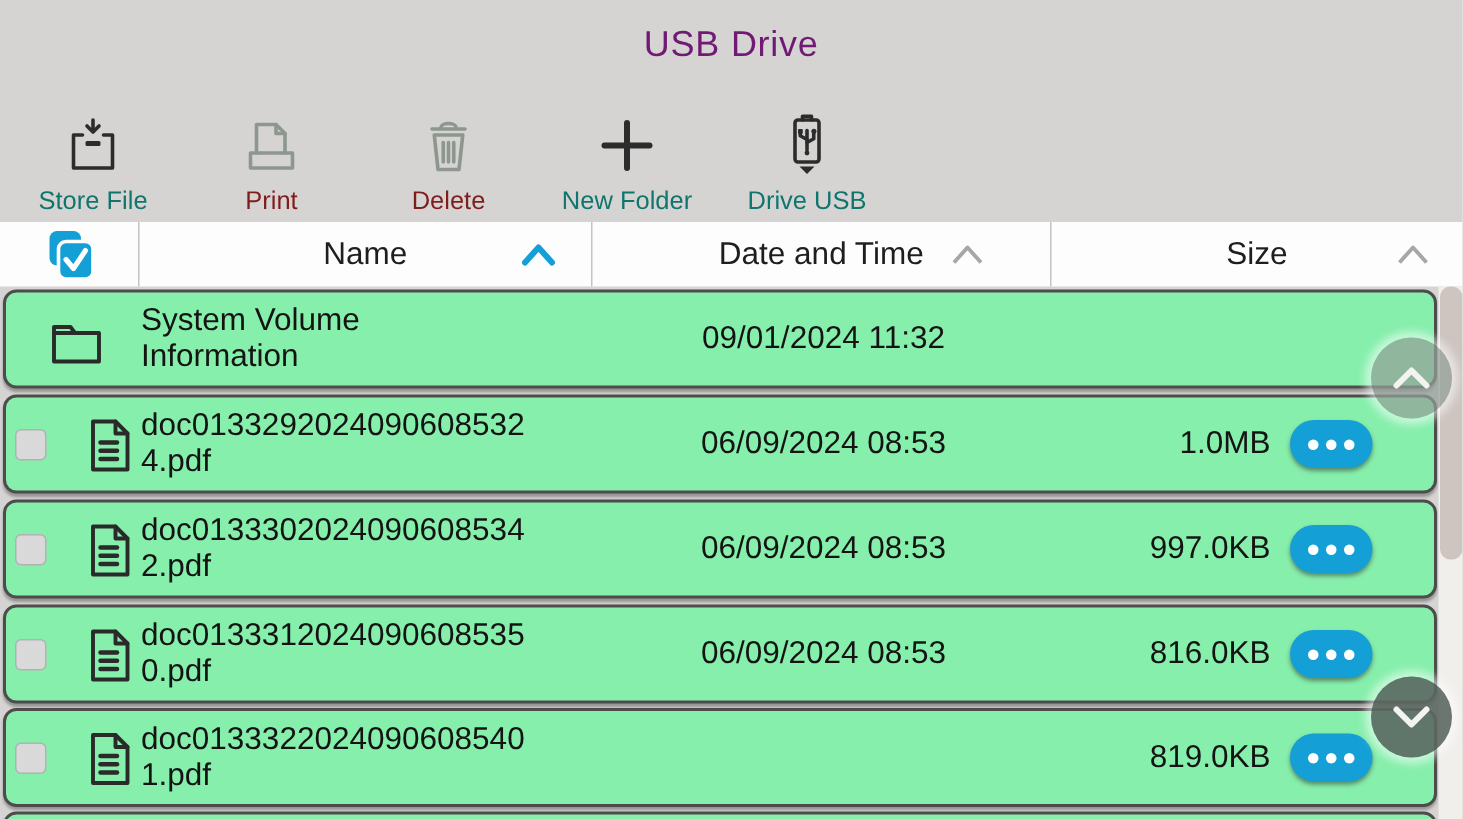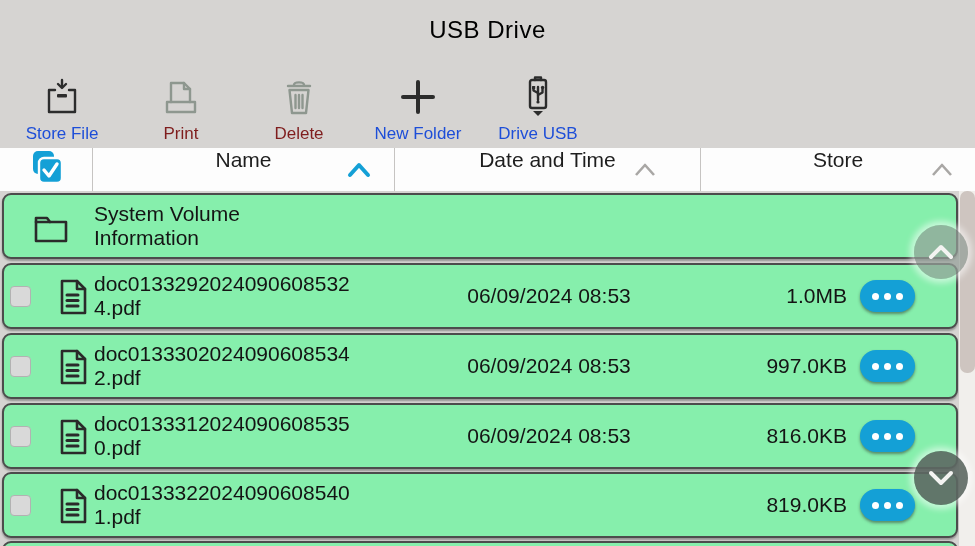--- a/index.html
+++ b/index.html
@@ -2,42 +2,42 @@
 <html><head>
 <meta charset="utf-8">
 <style>
   * { margin:0; padding:0; box-sizing:border-box; }
   html,body { width:975px; height:546px; }
   body { font-family:"Liberation Sans", sans-serif; color:#222; }
   #app { position:relative; width:975px; height:546px; background:#d6d4d2; overflow:hidden; }
 
   
   .titlebar { position:absolute; top:0; left:0; width:975px; height:56px; text-align:center; }
-  .titlebar span { display:inline-block; margin-top:16px; font-size:24px; color:#000000; letter-spacing:.5px;text-align:right; }
+  .titlebar span { display:inline-block; margin-top:16px; font-size:24px; color:#701a75; letter-spacing:.5px;text-align:right; }
 
   
   .toolbar { position:absolute; top:62px; left:0; width:975px; height:84px; }
   .tb-item { position:absolute; top:6px; height:76px; display:flex; flex-direction:column; align-items:center; justify-content:flex-end; cursor:pointer; }
   .tb-item .tb-icon { height:48px; display:flex; align-items:center; justify-content:center; }
-  .tb-item .tb-label { font-size:17px; margin-top:2px; white-space:nowrap; color:#1d4ed8; }
+  .tb-item .tb-label { font-size:17px; margin-top:2px; white-space:nowrap; color:#0f766e; }
   .tb-item svg { stroke:#2c2c2c; fill:none; stroke-width:2.4; stroke-linecap:round; stroke-linejoin:round; }
   .tb-item.disabled .tb-label { color:#7f1d1d; }
   .tb-item.disabled svg { stroke:#8e978f; }
   .tb-item .fillpart { fill:#2c2c2c; stroke:none; }
 
   .tb-store  { left:10px;  width:104px; }
   .tb-print  { left:133px; width:96px;  }
   .tb-delete { left:250px; width:98px;  }
   .tb-newfolder { left:360px; width:116px; }
   .tb-removeusb { left:478px; width:120px; }
   .tb-usbinfo   { left:610px; width:96px;  }
 
   
   .thead { position:absolute; top:148px; left:0; width:975px; height:43px; background:#fdfdfd; }
-  .th { position:absolute; top:0; height:43px; display:flex; justify-content:center; border-left:1px solid #c6c4c2; cursor:pointer; }
+  .th { position:absolute; top:0; height:43px; display:flex; align-items:center; justify-content:center; border-left:1px solid #c6c4c2; cursor:pointer; }
   .th.first { border-left:none; }
   .th-label { font-size:21px; color:#1e1e1e; }
   .sort-chevron { position:absolute; top:13px; }
   .th-select { left:0; width:92px; }
   .th-name { left:92px;  width:302px; }
   .th-date { left:394px; width:306px; }
   .th-size { left:700px; width:275px; }
   .th-name .sort-chevron { right:22px; }
   .th-date .sort-chevron { right:42px; }
   .th-size .sort-chevron { right:20px; }
@@ -173,35 +173,36 @@
         <polyline points="4,14 13,4 22,14" fill="none" stroke="#14a0d6" stroke-width="4" stroke-linecap="round" stroke-linejoin="round"></polyline>
       </svg>
     </div>
     <div class="th th-date">
       <span class="th-label">Date and Time</span>
       <svg class="sort-chevron" width="26" height="17" viewBox="0 0 26 17">
         <polyline points="4,14 13,4 22,14" fill="none" stroke="#a9a7a5" stroke-width="2.6" stroke-linejoin="round"></polyline>
       </svg>
     </div>
     <div class="th th-size">
-      <span class="th-label">Store</span>
+      <span class="th-label">Size</span>
       <svg class="sort-chevron" width="26" height="17" viewBox="0 0 26 17">
         <polyline points="4,14 13,4 22,14" fill="none" stroke="#a9a7a5" stroke-width="2.6" stroke-linejoin="round"></polyline>
       </svg>
     </div>
   </div>
 
   <div class="row folder r1">
     <span class="rowicon icon-folder">
       <svg width="38" height="34" viewBox="0 0 38 34">
         <path d="M4 7 H15 L18 11 H34 V30 H4 Z"></path>
         <path d="M4 11 H18"></path>
       </svg>
     </span>
     <span class="fname">System Volume Information</span>
+    <span class="fdate">09/01/2024 11:32</span>
   </div>
 
   <div class="row file r2">
     <span class="cb"></span>
     <span class="rowicon icon-doc">
       <svg width="32" height="38" viewBox="0 0 32 38">
         <path d="M5 3 H20 L28 11 V35 H5 Z"></path>
           <path d="M20 3 V11 H28"></path>
         <path d="M10 17 H21" style="stroke-width:3"></path>
           <path d="M10 22.5 H21" style="stroke-width:3"></path>

